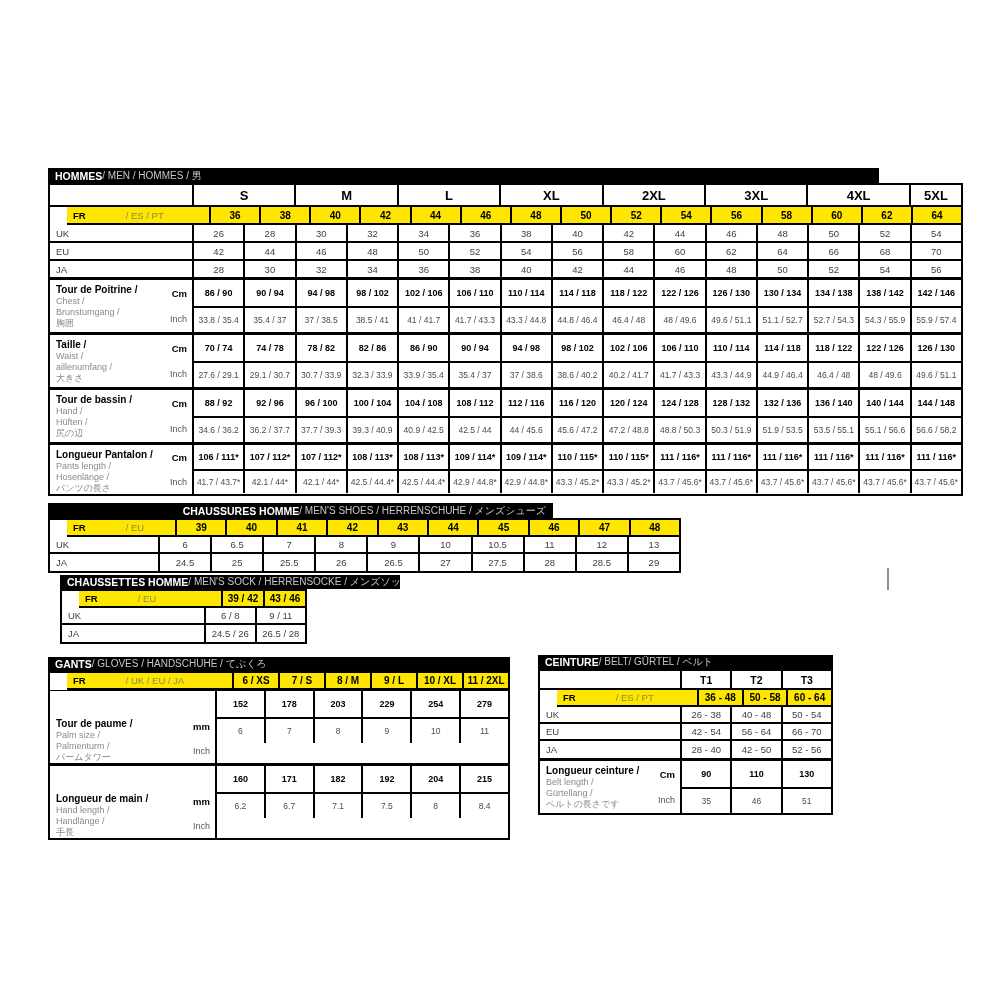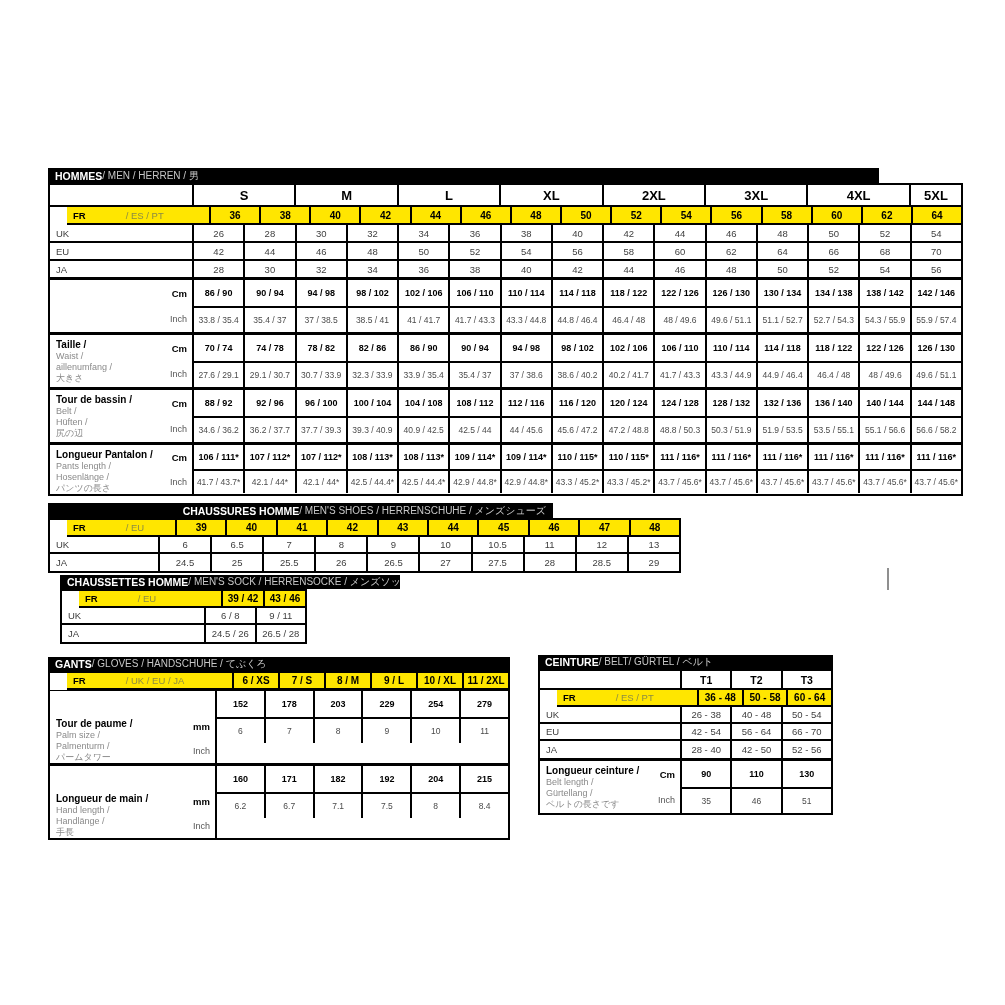--- a/index.html
+++ b/index.html
@@ -76,21 +76,21 @@
   .belt .hrow-last{height:19px;}
   .belt .vrow{height:26px;}
   .artifact{position:absolute;left:887px;top:568px;width:2px;height:22px;background:#8f8f8f;}
 </style>
 </head>
 <body>
 
 <div class="sec hommes">
   <div class="bar">
     <b>HOMMES</b>
-      <span class="bardim"> / MEN / HERREN / 男</span>
+      <span class="bardim"> / MEN / HOMMES / 男</span>
   </div>
   <div class="tbl">
     <div class="row grp">
       <div class="lbl"></div>
       <div class="cells">
         <div class="c gsp2">S</div>
         <div class="c gsp2">M</div>
         <div class="c gsp2">L</div>
         <div class="c gsp2">XL</div>
         <div class="c gsp2">2XL</div>
@@ -177,20 +177,26 @@
           <div class="c">46</div>
           <div class="c">48</div>
           <div class="c">50</div>
           <div class="c">52</div>
           <div class="c">54</div>
           <div class="c">56</div>
         </div>
     </div>
     <div class="block">
       <div class="mlabel">
+        <div>
+            <div class="ln">Tour de Poitrine /</div>
+            <div class="ln">Chest /</div>
+            <div class="ln">Brunstumgang /</div>
+            <div class="ln">胸囲</div>
+          </div>
         <div class="units">
           <span class="u-top">Cm</span>
           <span class="u-bot">Inch</span>
         </div>
       </div>
       <div class="vwrap">
         <div class="vrow top">
             <div class="c">86 / 90</div>
             <div class="c">90 / 94</div>
             <div class="c">94 / 98</div>
@@ -273,21 +279,21 @@
             <div class="c">46.4 / 48</div>
             <div class="c">48 / 49.6</div>
             <div class="c">49.6 / 51.1</div>
           </div>
       </div>
     </div>
     <div class="block">
       <div class="mlabel">
         <div>
             <div class="ln">Tour de bassin /</div>
-            <div class="ln">Belt /</div>
+            <div class="ln">Hand /</div>
             <div class="ln">Hüften /</div>
             <div class="ln">尻の辺</div>
           </div>
         <div class="units">
           <span class="u-top">Cm</span>
           <span class="u-bot">Inch</span>
         </div>
       </div>
       <div class="vwrap">
         <div class="vrow top">

